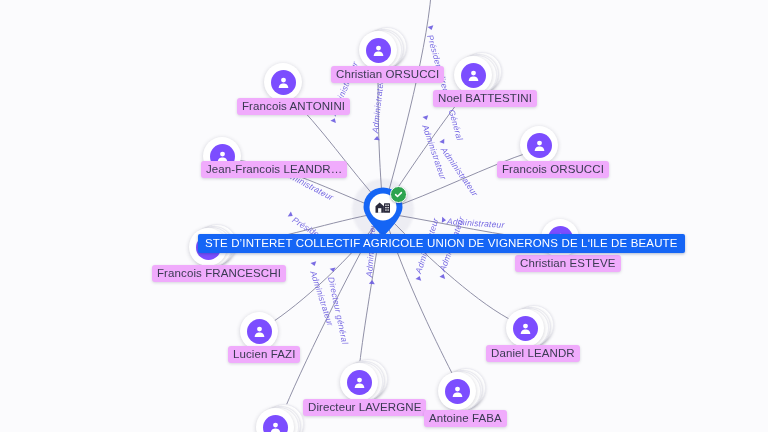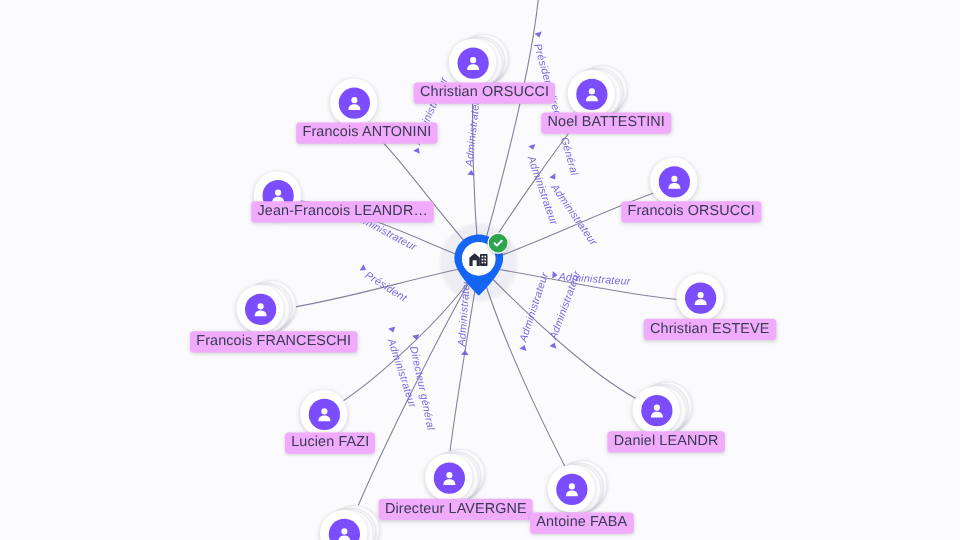--- a/index.html
+++ b/index.html
@@ -342,13 +342,14 @@
               <svg width="13" height="13" viewBox="0 0 13 13">
                 <circle cx="6.5" cy="4.1" r="2.45" fill="#ffffff"></circle>
                 <path d="M1.7 12 C1.7 8.7 4.0 7.4 6.5 7.4 C9.0 7.4 11.3 8.7 11.3 12 Z" fill="#ffffff"></path>
               </svg>
             </div>
           </div>
         </div>
       </div>
     </div>
 
+  <div id="company-label">STE D’INTERET COLLECTIF AGRICOLE UNION DE VIGNERONS DE LʹILE DE BEAUTE</div>
 </div>
 
 </body></html>

